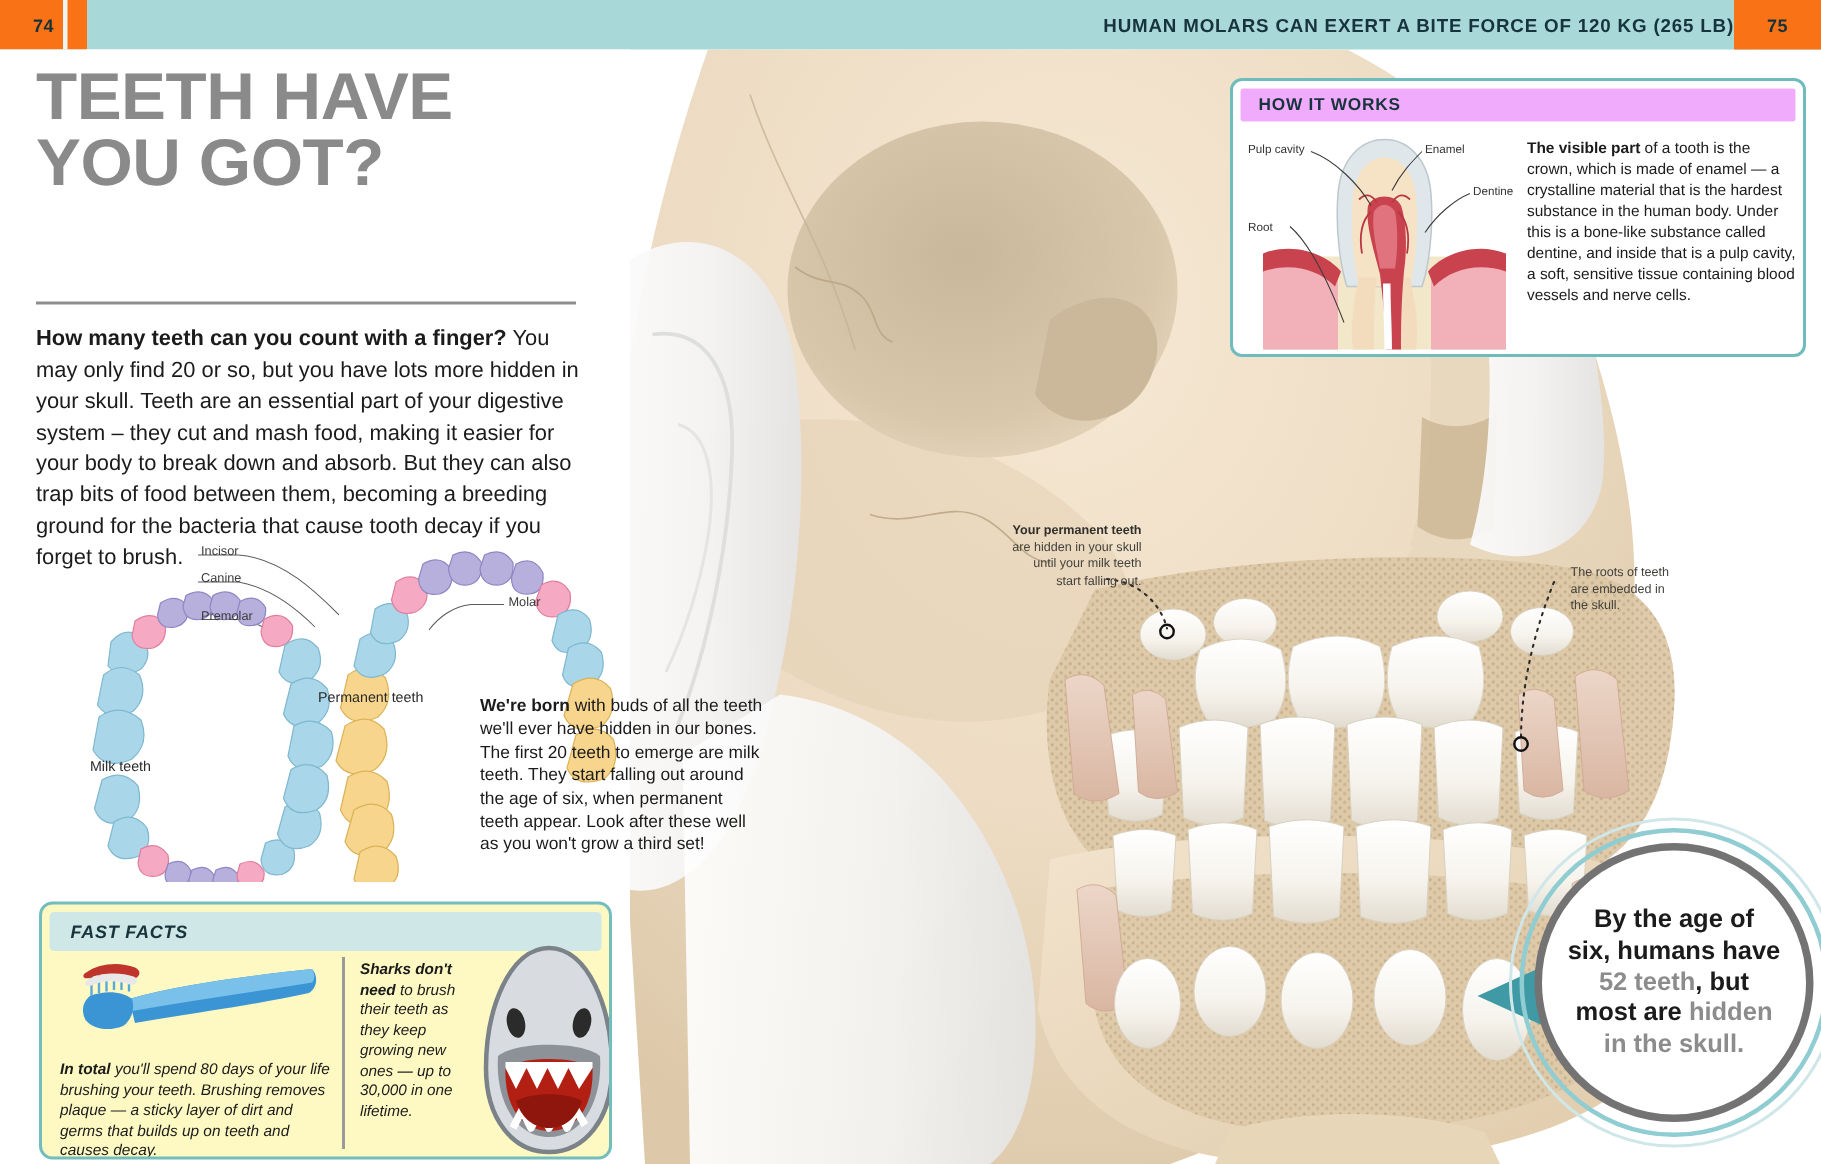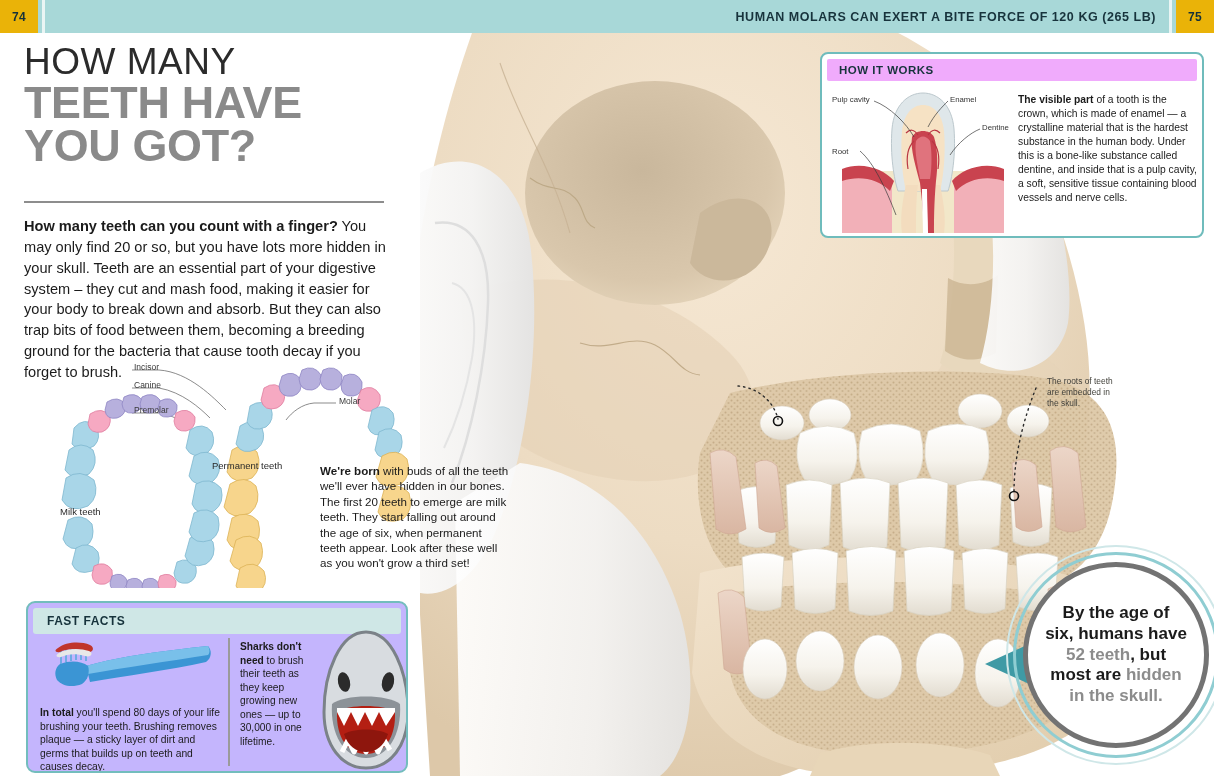--- a/index.html
+++ b/index.html
@@ -11,22 +11,22 @@
     position: relative;
   }
   .page { position: absolute; inset: 0; background: #fff; }
 
   
   .header-band {
     position: absolute; top: 0; left: 0; width: 1214px; height: 33px;
     background: #a8d8d8;
   }
   .pg-num {
-    position: absolute; top: 0; height: 33px; width: 38px;
-    background: #eab308; color: #15313a;
+    position: absolute; top: 0; height: 33px; width: 58px;
+    background: #f97316; color: #15313a;
     font-size: 12px; font-weight: bold; letter-spacing: .3px;
     display: flex; align-items: center; justify-content: center;
   }
   .pg-left { left: 0; }
   .pg-right { right: 0; }
   .hdr-text {
     position: absolute; top: 0; height: 33px;
     display: flex; align-items: center;
     font-size: 12.5px; font-weight: bold; color: #17333c;
     letter-spacing: .55px;
@@ -74,21 +74,21 @@
   
   .born {
     position: absolute; left: 320px; top: 430px; width: 190px;
     font-size: 11.6px; line-height: 1.33; color: #1b1b1b; z-index: 7;
   }
   .born b { font-weight: bold; }
 
   
   .fastfacts {
     position: absolute; left: 26px; top: 568px; width: 382px; height: 172px;
-    border: 2px solid #73bdbd; border-radius: 9px; background: #c4b5fd; overflow: hidden;
+    border: 2px solid #73bdbd; border-radius: 9px; background: #fef9c3; overflow: hidden; font-style: italic;
   }
   .ff-title {
     height: 26px; background: #cfe7e6; display: flex; align-items: center;
     padding-left: 14px; font-size: 12px; font-weight: bold; color: #17333c;
     letter-spacing: .5px;
     margin: 5px 5px 0 5px; border-radius: 3px;
   }
   .ff-body { position: relative; height: 140px; padding: 6px 10px 0 12px; }
   .ff-col1 { position: absolute; left: 12px; top: 6px; width: 185px; }
   .ff-divider { position: absolute; left: 200px; top: 4px; width: 1.5px; height: 128px; background: #9a9a9a; }
@@ -296,31 +296,36 @@
         <path d="M 338 353 C 360 355 374 370 378 386"></path>
       </g>
       <circle cx="378" cy="388" r="4.5" fill="none" stroke="#111" stroke-width="1.6"></circle>
       <g stroke="#2b2b2b" stroke-width="1.4" fill="none" stroke-dasharray="1.5 4" stroke-linecap="round">
         <path d="M 636 355 C 620 395 614 430 614 460"></path>
       </g>
       <circle cx="614" cy="463" r="4.5" fill="none" stroke="#111" stroke-width="1.6"></circle>
     </svg>
   </div>
 
+  <div class="callout-txt" style="left:651px; top:348px; text-align:right; width:110px;">
+    <b>Your permanent teeth</b><br>
+    <span>are hidden in your skull</span><br>
+    <span>until your milk teeth</span><br>
+    <span>start falling out.</span>
+  </div>
 
   <div class="callout-txt" style="left:1047px; top:376px;">
     <span>The roots of teeth</span><br>
     <span>are embedded in</span><br>
     <span>the skull.</span>
   </div>
 
   <div class="leftcol">
 
     <div class="title-wrap">
-      <div class="t1">HOW MANY</div>
       <div class="t2">TEETH HAVE</div>
       <div class="t2">YOU GOT?</div>
     </div>
     <div class="rule"></div>
 
     <p class="intro">
       <b>How many teeth can you count with a finger?</b><span> You may only find 20 or so, but you have lots more hidden in your skull. Teeth are an essential part of your digestive system – they cut and mash food, making it easier for your body to break down and absorb. But they can also trap bits of food between them, becoming a breeding ground for the bacteria that cause tooth decay if you forget to brush.</span>
     </p>
 
     <div class="arch-area">

